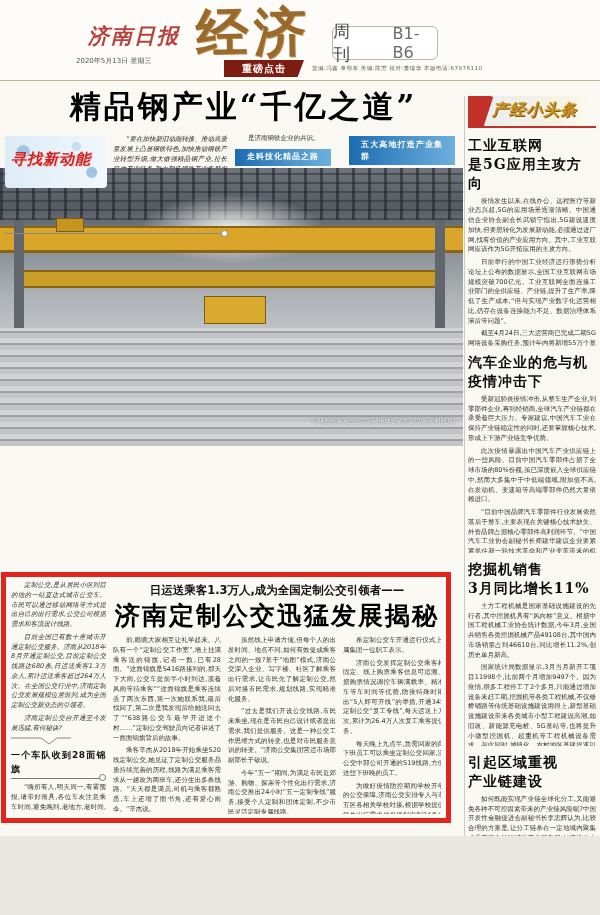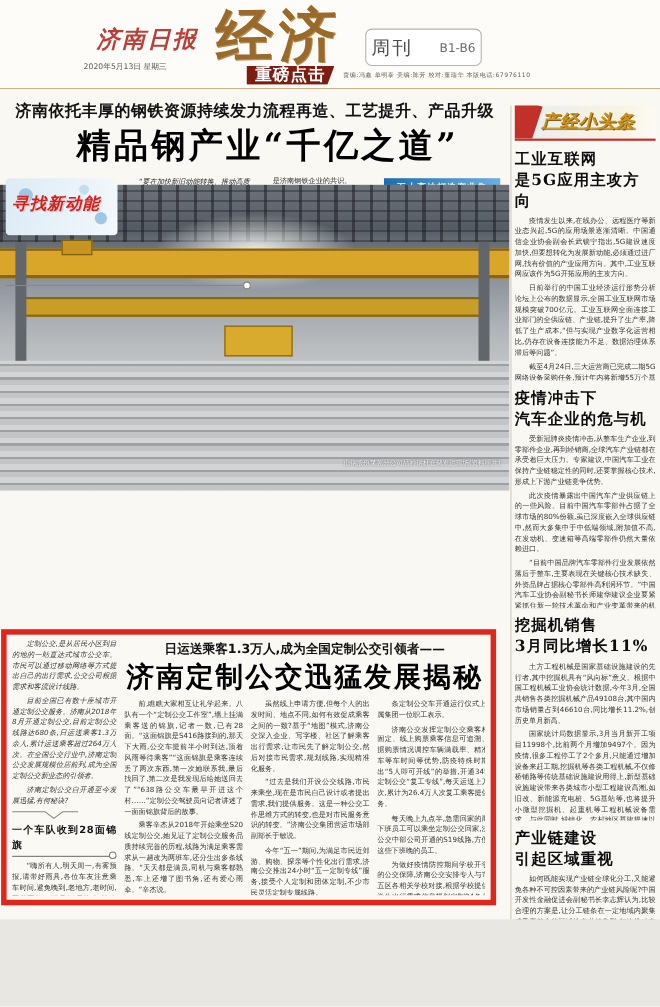--- a/index.html
+++ b/index.html
@@ -9,23 +9,23 @@
   .masthead{position:absolute;left:0;top:0;width:600px;height:82px;background:#fdfcf9;}
   .paper-name{position:absolute;left:88px;top:22px;font-family:"DejaVu Serif",serif;
       font-style:italic;font-weight:700;font-size:21px;color:#b8403a;letter-spacing:2px;}
   .date-line{position:absolute;left:76px;top:56px;font-size:7px;color:#555;}
   .section-title{position:absolute;left:196px;top:-2px;font-family:"DejaVu Serif",serif;
       font-weight:900;font-size:52px;color:#9a6a2c;letter-spacing:6px;
       text-shadow:1px 1px 0 #b98c4e;transform:rotate(-1deg);}
   .weekly-box{position:absolute;left:332px;top:26px;width:104px;height:32px;border:1px solid #b9b4a8;
       border-radius:6px;display:flex;align-items:center;justify-content:center;gap:24px;background:#fff;}
   .weekly-label{font-size:17px;color:#4a4a4a;letter-spacing:2px;}
-  .page-range{font-size:11px;color:#6b6b6b;}
+  .page-range{font-size:16px;color:#6b6b6b;}
   .badge{position:absolute;left:224px;top:60px;width:80px;height:17px;background:#7d1d12;color:#fff;
-      font-size:15px;font-weight:700;display:flex;align-items:center;justify-content:center;
+      font-size:10px;font-weight:700;display:flex;align-items:center;justify-content:center;
       letter-spacing:1px;clip-path:polygon(0 0,100% 0,92% 100%,0 100%);text-align:right;}
   .editors{position:absolute;left:312px;top:65px;font-size:5.5px;color:#6a6255;letter-spacing:.5px;}
   .mast-rule{position:absolute;left:0;top:80px;width:600px;border-top:1px solid #c9b28a;}
   
   .photo{position:absolute;left:0;top:84px;width:463px;height:278px;overflow:hidden;
       background:linear-gradient(#6e747c 0%,#555b63 14%,#868d95 28%,#aeb2b6 46%,#c6c9cb 62%,#d6d7d8 100%);}
   .truss{position:absolute;left:0;top:0;width:100%;height:52px;
       background:repeating-linear-gradient(90deg,rgba(30,32,36,.55) 0 3px,transparent 3px 16px),
                  repeating-linear-gradient(0deg,rgba(30,32,36,.4) 0 2px,transparent 2px 9px);}
   .glow{position:absolute;left:30%;top:26px;width:40%;height:70px;
@@ -72,21 +72,21 @@
   .intro-text p{margin:0 0 3px 0;text-indent:13px;}
   .groupA-body{columns:2;column-gap:8px;height:116px;overflow:hidden;}
   
   .sidebar{position:absolute;left:468px;top:96px;width:128px;}
   .v-divider{position:absolute;left:464px;top:96px;width:0;height:816px;border-left:1px solid #cfcabd;}
   .sb-banner{height:30px;position:relative;background:linear-gradient(100deg,#e7edf3,#f8f2e2 70%,#fdfbf5);
       border-bottom:2px solid #c2302a;margin-bottom:6px;overflow:hidden;}
   .sb-banner .flag{position:absolute;left:-6px;top:-4px;width:26px;height:38px;background:#c2302a;
       transform:rotate(18deg);}
   .sb-banner-text{position:absolute;left:24px;top:4px;font-weight:900;font-style:italic;font-size:16px;
-      color:#c8941f;text-shadow:1px 1px 0 #8a5a10;letter-spacing:1px;text-decoration:underline;}
+      color:#c8941f;text-shadow:1px 1px 0 #8a5a10;letter-spacing:1px;}
   .sb-article{overflow:hidden;margin-bottom:5px;}
   .sb-title{font-size:14px;font-weight:900;color:#0d0d0d;line-height:1.35;margin:2px 0 4px 0;
       font-family:"DejaVu Serif",serif;letter-spacing:1px;}
   
   .bus-frame{position:absolute;left:1px;top:572px;width:450px;height:251px;border:5px solid #e0251c;
       background:#fbf9f4;padding:4px 5px;box-sizing:border-box;display:flex;gap:7px;}
   .bus-left{width:95px;flex:none;overflow:hidden;}
   .bus-left .intro{font-style:italic;}
   .zigzag{display:block;margin:3px 0;}
   .boxed-title{font-size:9px;font-weight:900;color:#111;margin:2px 0 2px 0;letter-spacing:.5px;}
@@ -134,21 +134,20 @@
           <div class="cab"></div>
         </div>
       <div class="crane2"></div>
       <div class="pillarL"></div>
       <div class="pillarR"></div>
       <div class="machine"></div>
       <div class="steel-floor"></div>
       <div class="photo-caption">山钢股份莱芜分公司品种钢材仓储发运现场(资料照片)</div>
     </div>
 
-    <div class="steel-kicker">济南依托丰厚的钢铁资源持续发力流程再造、工艺提升、产品升级</div>
     <div class="steel-headline">精品钢产业“千亿之道”</div>
 
     <div class="steel-cols">
       <div class="groupA">
         <div class="logo-box">
           <span class="logo-text">寻找新动能</span>
         </div>
         <div class="intro-text">
           <p>“要在加快新旧动能转换、推动高质量发展上凸显钢铁特色,加快推动钢铁产业转型升级,做大做强精品钢产业,拉长延伸产业链条,努力塑造钢铁产业集群发展新优势。”省委常委、市委书记孙立成日前到钢城区调研时指出。</p>
           <p>新旧动能转换,南北齐驱。作为“南翼增长极”的钢城区,依托丰厚的钢铁资源,不断在流程再造、工艺提升、产品升级上下功夫,重点围绕打造千亿级精品钢产业集群,持续推动向下游和高端延伸,打造钢铁新动能的“济南样板”。</p>
@@ -237,22 +236,22 @@
       <div class="body-text">
         <p>疫情发生以来,在线办公、远程医疗等新业态兴起,5G的应用场景逐渐清晰。中国通信企业协会副会长武锁宁指出,5G建设速度加快,但要想转化为发展新动能,必须通过进厂网,找有价值的产业应用方向。其中,工业互联网应该作为5G开拓应用的主攻方向。</p>
         <p>日前举行的中国工业经济运行形势分析论坛上公布的数据显示,全国工业互联网市场规模突破700亿元。工业互联网全面连接工业部门的全供应链、产业链,提升了生产率,降低了生产成本,“但与实现产业数字化运营相比,仍存在设备连接能力不足、数据治理体系滞后等问题”。</p>
         <p>截至4月24日,三大运营商已完成二期5G网络设备采购任务,预计年内将新增55万个基站。</p>
 
       </div>
     </div>
 
     <div class="sb-article" style="height:202px;">
       <div class="sb-title">
+        <div>汽车企业的危与机</div>
         <div>疫情冲击下</div>
-        <div>汽车企业的危与机</div>
       </div>
       <div class="body-text">
         <p>受新冠肺炎疫情冲击,从整车生产企业,到零部件企业,再到经销商,全球汽车产业链都在承受着巨大压力。专家建议,中国汽车工业在保持产业链稳定性的同时,还要掌握核心技术,形成上下游产业链竞争优势。</p>
         <p>此次疫情暴露出中国汽车产业供应链上的一些风险。目前中国汽车零部件占据了全球市场的80%份额,虽已深度嵌入全球供应链中,然而大多集中于中低端领域,附加值不高,在发动机、变速箱等高端零部件仍然大量依赖进口。</p>
         <p>“目前中国品牌汽车零部件行业发展依然落后于整车,主要表现在关键核心技术缺失、外资品牌占据核心零部件高利润环节。”中国汽车工业协会副秘书长师建华建议企业要紧紧抓住新一轮技术革命和产业变革带来的机遇,围绕未来发展趋势和产业链重构,加快供应链“电动化、智能化、网联化”技术的储备、工程化技术的突破,推动产业化及规模应用,提升中国汽车制造在全球产业链竞争力。</p>
 
       </div>
     </div>
 
     <div class="sb-article" style="height:188px;">
@@ -262,22 +261,22 @@
       </div>
       <div class="body-text">
         <p>土方工程机械是国家基础设施建设的先行者,其中挖掘机具有“风向标”意义。根据中国工程机械工业协会统计数据,今年3月,全国共销售各类挖掘机械产品49108台,其中国内市场销量占到46610台,同比增长11.2%,创历史单月新高。</p>
         <p>国家统计局数据显示,3月当月新开工项目11998个,比前两个月增加9497个。因为疫情,很多工程停工了2个多月,只能通过增加设备来赶工期,挖掘机等各类工程机械,不仅修桥铺路等传统基础设施建设用得上,新型基础设施建设带来各类城市小型工程建设高潮,如旧改、新能源充电桩、5G基站等,也将提升小微型挖掘机、起重机等工程机械设备需求。与此同时,城镇化、农村地区基建提速以及农村劳动力转移等为农业现代化等业务场景,也是挖掘机市场需求不断增大的重要因素。</p>
 
       </div>
     </div>
 
     <div class="sb-article" style="height:178px;">
       <div class="sb-title">
+        <div>引起区域重视</div>
         <div>产业链建设</div>
-        <div>引起区域重视</div>
       </div>
       <div class="body-text">
         <p>如何既能实现产业链全球化分工,又能避免各种不可控因素带来的产业链风险呢?中国开发性金融促进会副秘书长李志辉认为,比较合理的方案是,让分工链条在一定地域内聚集成垂直整合的区域性产业链集群,加速推动中国由制造业大国发展为制造业强国。建议在合适的重点地区及早筹划建设区域性产业链集群,形成高度集聚、上下游衔接协同、运转顺畅的高效的新产业生态,带动全球产业链的恢复。</p>
 
       </div>
     </div>
   </div>
 
   <div class="watermark-circle"></div>
   <div class="watermark-box"></div>

